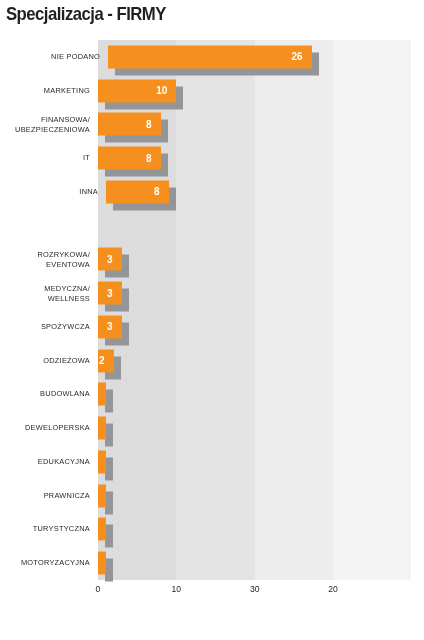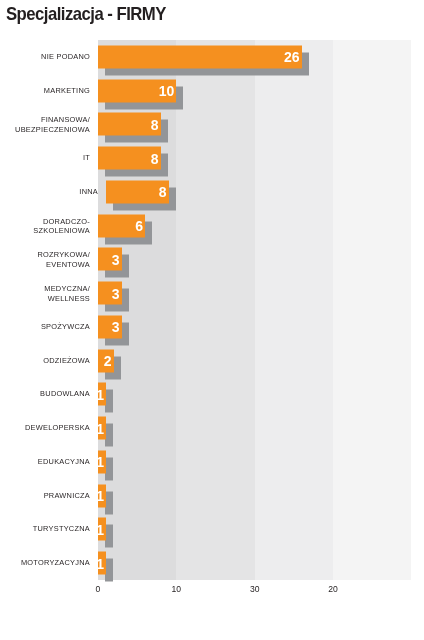--- a/index.html
+++ b/index.html
@@ -75,23 +75,23 @@
   }
   .bar-face{
     position:absolute;
     left:0; top:0;
     height:23px;
     width:100%;
     background:#f5901f;
   }
   .bar-value{
     position:absolute;
-    right:2px; top:50%;
+    right:9px; top:50%;
     transform:translateY(-50%);
-    font-size:14px;
+    font-size:10px;
     font-weight:bold;
     color:#ffffff;
     line-height:1;
   }
 
   
   .xaxis{
     position:absolute;
     left:98px; top:584px;
     width:282px; height:20px;
@@ -113,21 +113,21 @@
   <div class="title">Specjalizacja - FIRMY</div>
 
   <div class="plot">
     <div class="bands" id="bands">
         <div class="band" style="left: 0px; width: 78.3333px; background: rgb(220, 220, 221);"></div>
         <div class="band" style="left: 78.3333px; width: 78.3333px; background: rgb(228, 228, 229);"></div>
         <div class="band" style="left: 156.667px; width: 78.3333px; background: rgb(237, 237, 238);"></div>
         <div class="band" style="left: 235px; width: 78.3333px; background: rgb(244, 244, 244);"></div>
       </div>
     <div class="rows" id="rows">
-        <div class="row" style="top: 0px; height: 33.75px;">
+        <div class="row" style="top: 0px; height: 33.75px; margin-left: 10px;">
           <div class="ylabel">NIE PODANO</div>
           <div class="bar-wrap" style="width: 203.667px;">
             <div class="bar-shadow" style="background: rgb(147, 149, 152);"></div>
             <div class="bar-face" style="background: rgb(245, 144, 31);">
               <div class="bar-value" style="color: rgb(255, 255, 255);">26</div>
             </div>
           </div>
         </div>
         <div class="row" style="top: 33.75px; height: 33.75px;">
           <div class="ylabel">MARKETING</div>
@@ -156,30 +156,20 @@
               <div class="bar-value" style="color: rgb(255, 255, 255);">8</div>
             </div>
           </div>
         </div>
         <div class="row" style="top: 135px; height: 33.75px; margin-left: 8px;">
           <div class="ylabel">INNA</div>
           <div class="bar-wrap" style="width: 62.6667px;">
             <div class="bar-shadow" style="background: rgb(147, 149, 152);"></div>
             <div class="bar-face" style="background: rgb(245, 144, 31);">
               <div class="bar-value" style="color: rgb(255, 255, 255);">8</div>
-            </div>
-          </div>
-        </div>
-        <div class="row" style="top: 168.75px; height: 33.75px;">
-          <div class="ylabel">DORADCZO-
-SZKOLENIOWA</div>
-          <div class="bar-wrap" style="width: 47px;">
-            <div class="bar-shadow" style="background: rgb(147, 149, 152);"></div>
-            <div class="bar-face" style="background: rgb(245, 144, 31);">
-              <div class="bar-value" style="color: rgb(255, 255, 255);">6</div>
             </div>
           </div>
         </div>
         <div class="row" style="top: 202.5px; height: 33.75px;">
           <div class="ylabel">ROZRYKOWA/
 EVENTOWA</div>
           <div class="bar-wrap" style="width: 23.5px;">
             <div class="bar-shadow" style="background: rgb(147, 149, 152);"></div>
             <div class="bar-face" style="background: rgb(245, 144, 31);">
               <div class="bar-value" style="color: rgb(255, 255, 255);">3</div>

